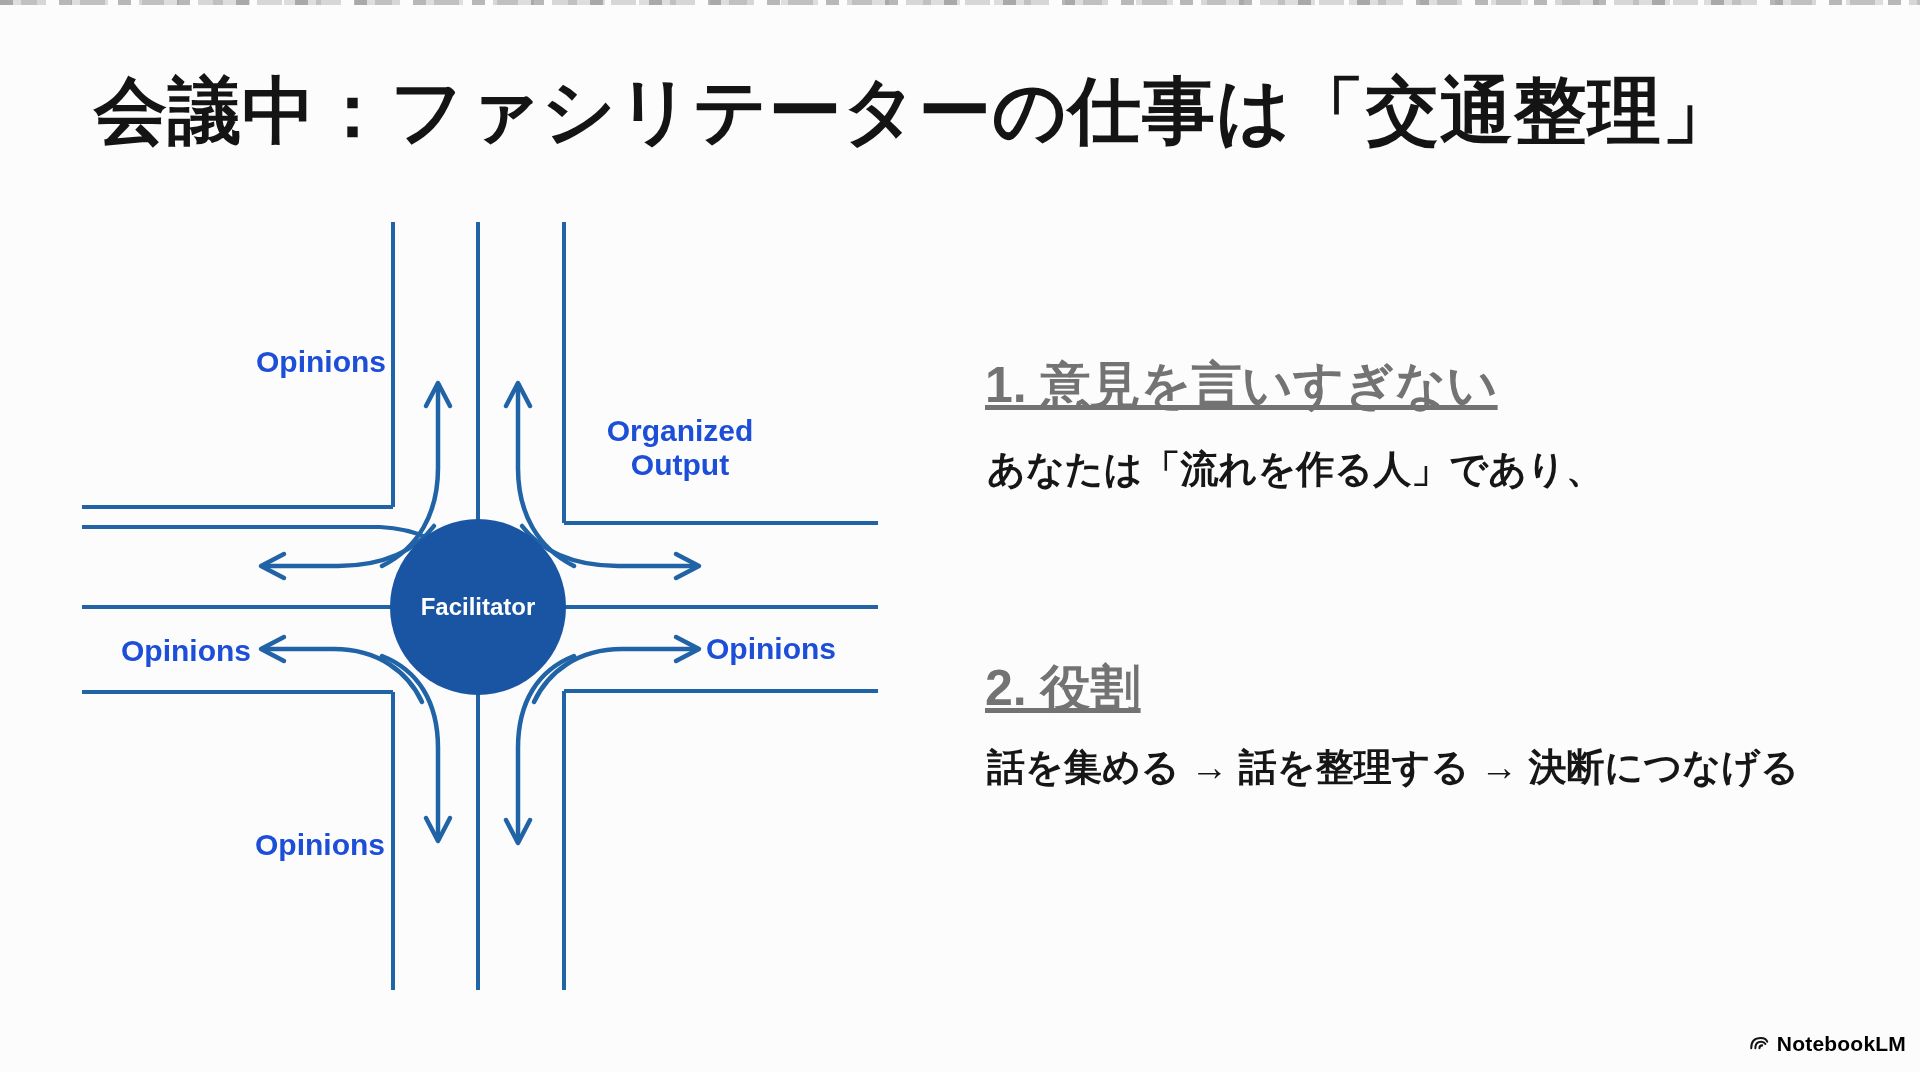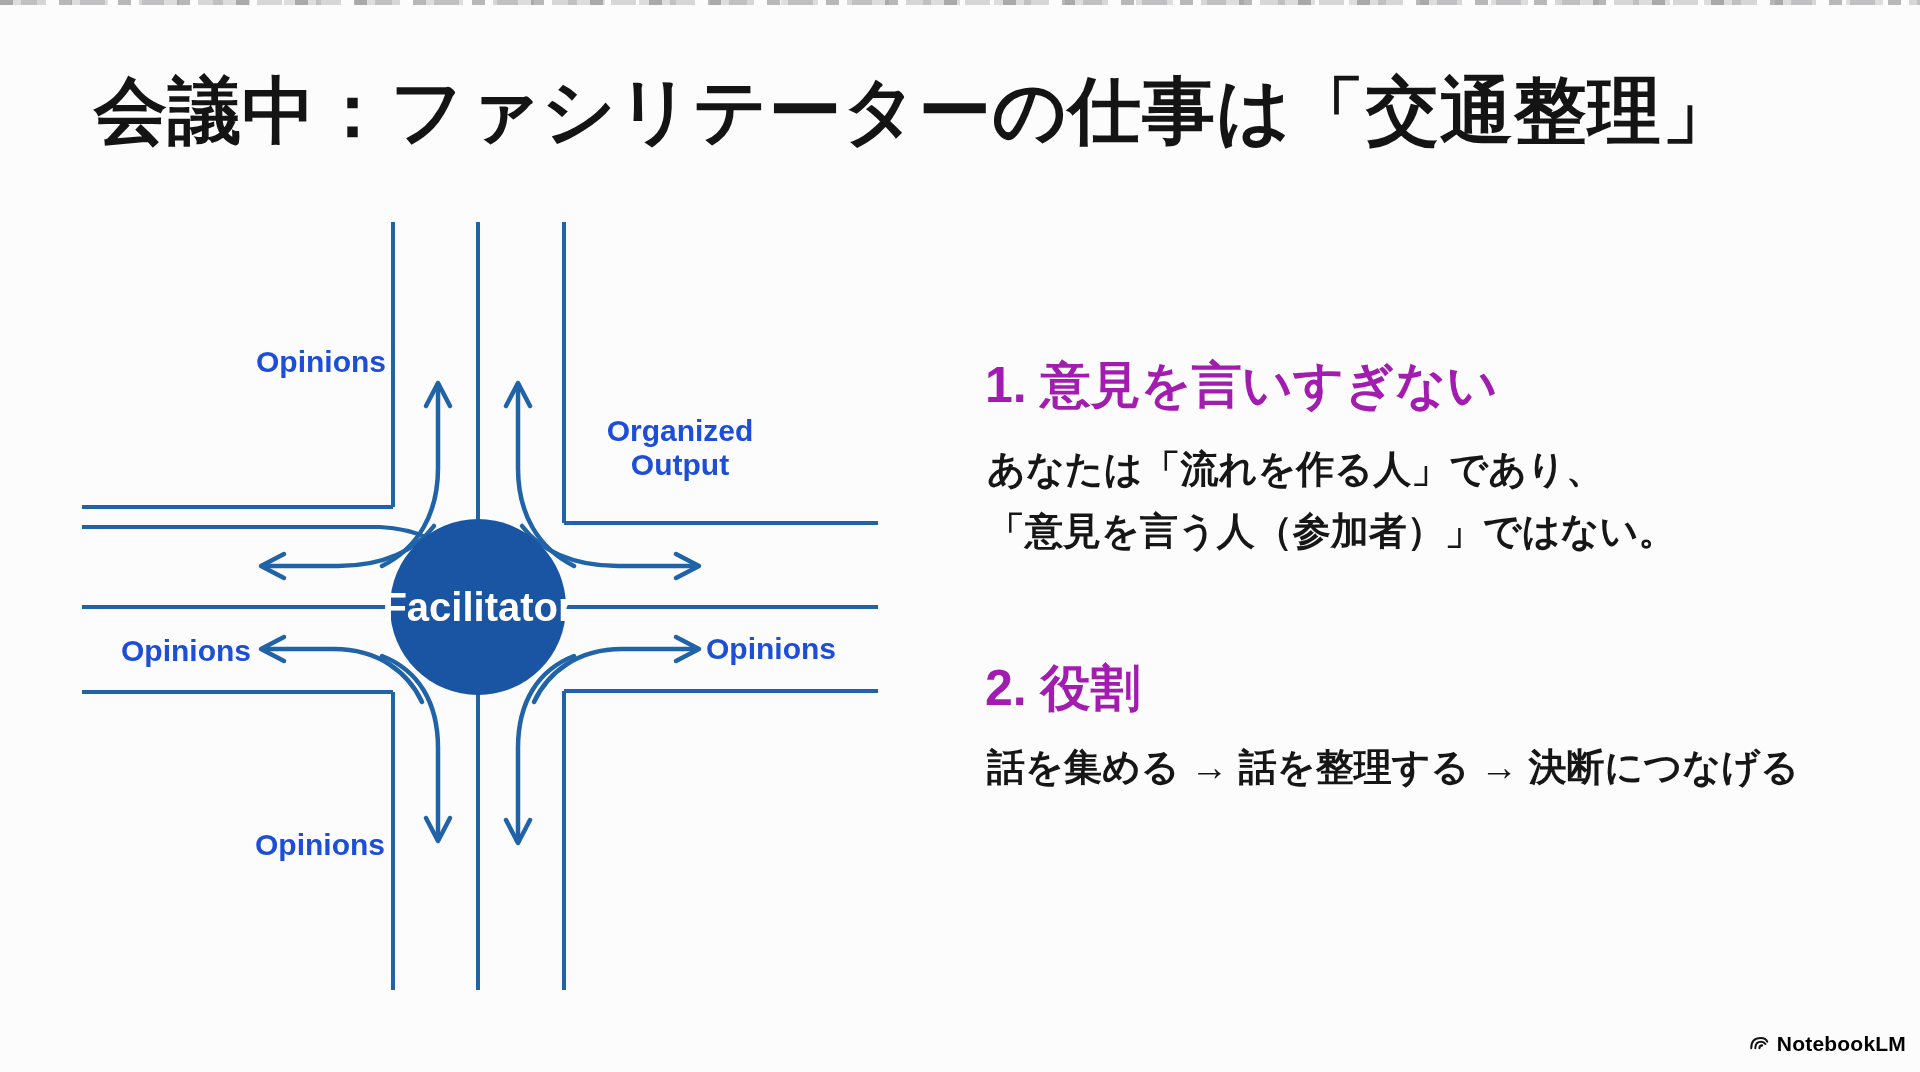--- a/index.html
+++ b/index.html
@@ -28,26 +28,26 @@
   .road{stroke:var(--road,#2063a6);stroke-width:4;fill:none;stroke-linecap:butt;}
   .flow-arrow{stroke:var(--road,#2063a6);stroke-width:4.5;fill:none;stroke-linecap:round;}
   .arrowhead-path{stroke:var(--road,#2063a6);stroke-width:4.5;fill:none;stroke-linecap:round;stroke-linejoin:round;}
   .hub{fill:var(--circle-fill,#1a55a3);}
   .diagram-label{
     position:absolute;width:200px;text-align:center;
     font-size:30px;line-height:34px;font-weight:600;color:#1d4ed8;
   }
   .hub-label{
     position:absolute;left:378px;top:588px;width:200px;height:38px;
-    text-align:center;font-size:40px;line-height:38px;font-weight:700;color:#ffffff;
+    text-align:center;font-size:24px;line-height:38px;font-weight:700;color:#ffffff;
   }
   
   .rc-h{
     position:absolute;left:985px;margin:0;
-    font-size:50px;font-weight:800;color:#a21caf;white-space:nowrap;
+    font-size:50px;font-weight:800;color:#737373;white-space:nowrap;text-decoration:underline;
   }
   .rc-b{
     position:absolute;left:987px;margin:0;
     font-size:38px;font-weight:700;color:#161616;white-space:nowrap;text-align:center;
   }
   
   .footer{
     position:absolute;right:14px;top:1032px;
     display:flex;align-items:center;gap:7px;
   }
@@ -104,21 +104,20 @@
       <div>Organized</div>
       <div>Output</div>
     </div>
     <div class="diagram-label" style="left:86px;top:634px;">Opinions</div>
     <div class="diagram-label" style="left:671px;top:632px;">Opinions</div>
     <div class="diagram-label" style="left:220px;top:828px;">Opinions</div>
   </div>
 
   <h2 class="rc-h" style="top:352px;">1. 意見を言いすぎない</h2>
   <p class="rc-b" style="top:444px;">あなたは「流れを作る人」であり、</p>
-  <p class="rc-b" style="top:506px;">「意見を言う人（参加者）」ではない。</p>
 
   <h2 class="rc-h" style="top:655px;">2. 役割</h2>
   <p class="rc-b" style="top:742px;">話を集める → 話を整理する → 決断につなげる</p>
 
   <div class="footer">
     <svg class="logo-icon" width="22" height="22" viewBox="0 0 24 24">
       <path d="M3.5 16.5 Q3.5 5.5 14 5.5 Q19.5 5.5 21 9.5"></path>
       <path d="M8 16.5 Q8 9.5 14.5 9.5 Q17.5 9.5 19 12"></path>
       <path d="M12.5 16.5 Q12.5 13.5 15.5 13.5"></path>
     </svg>

